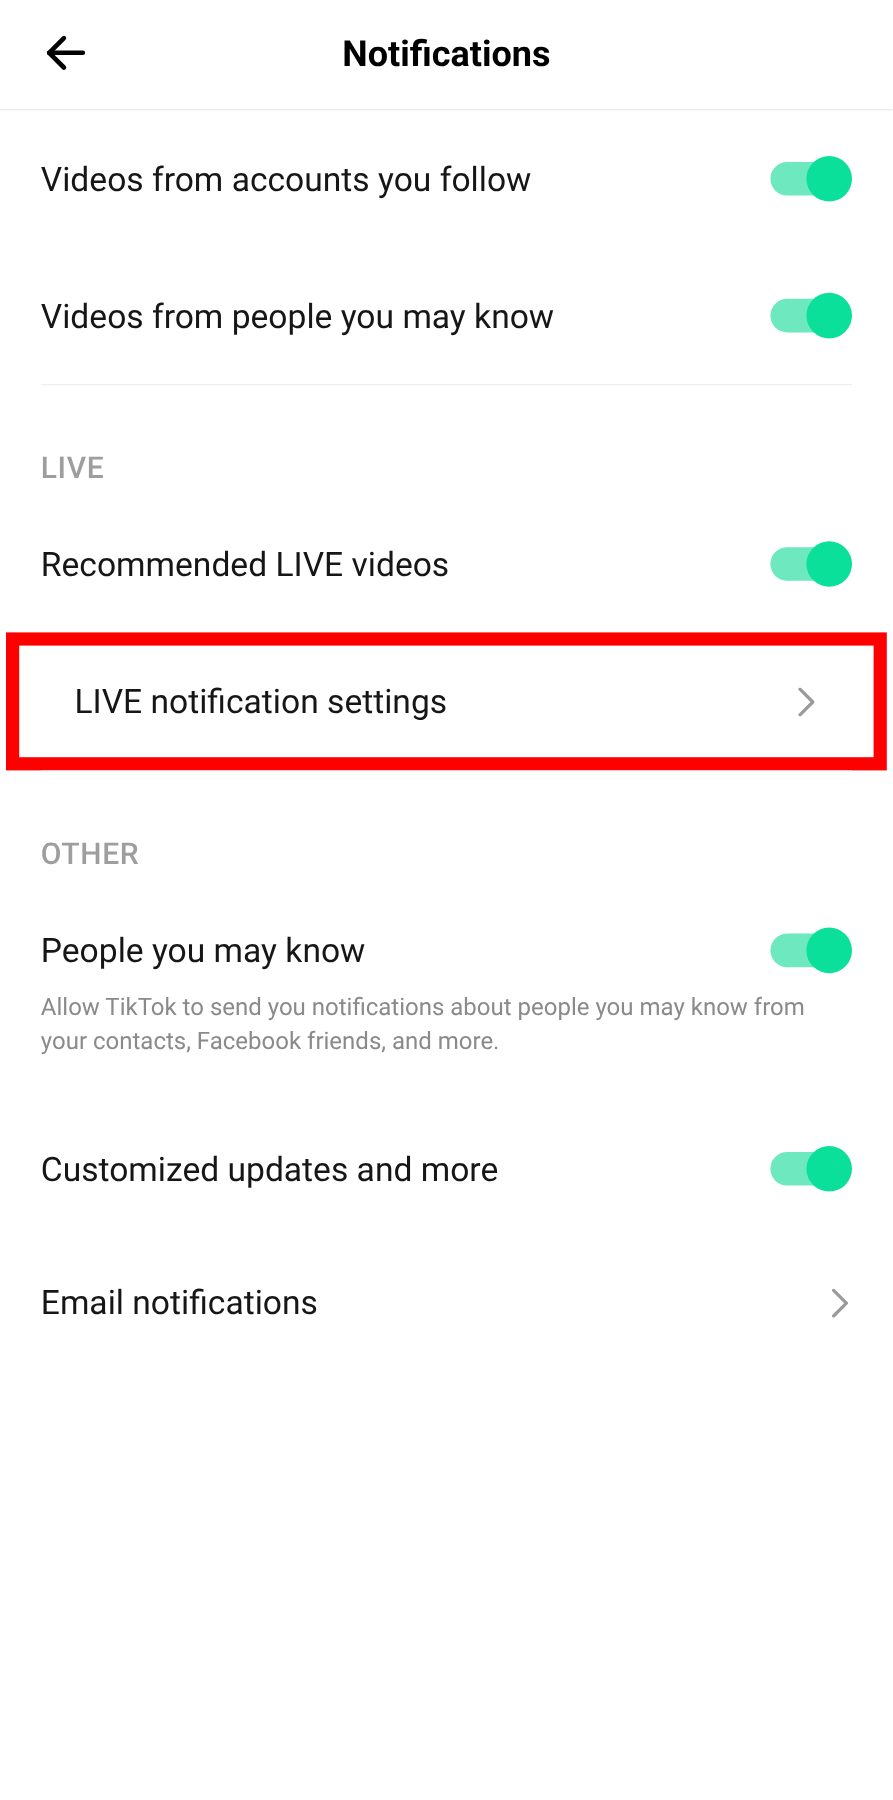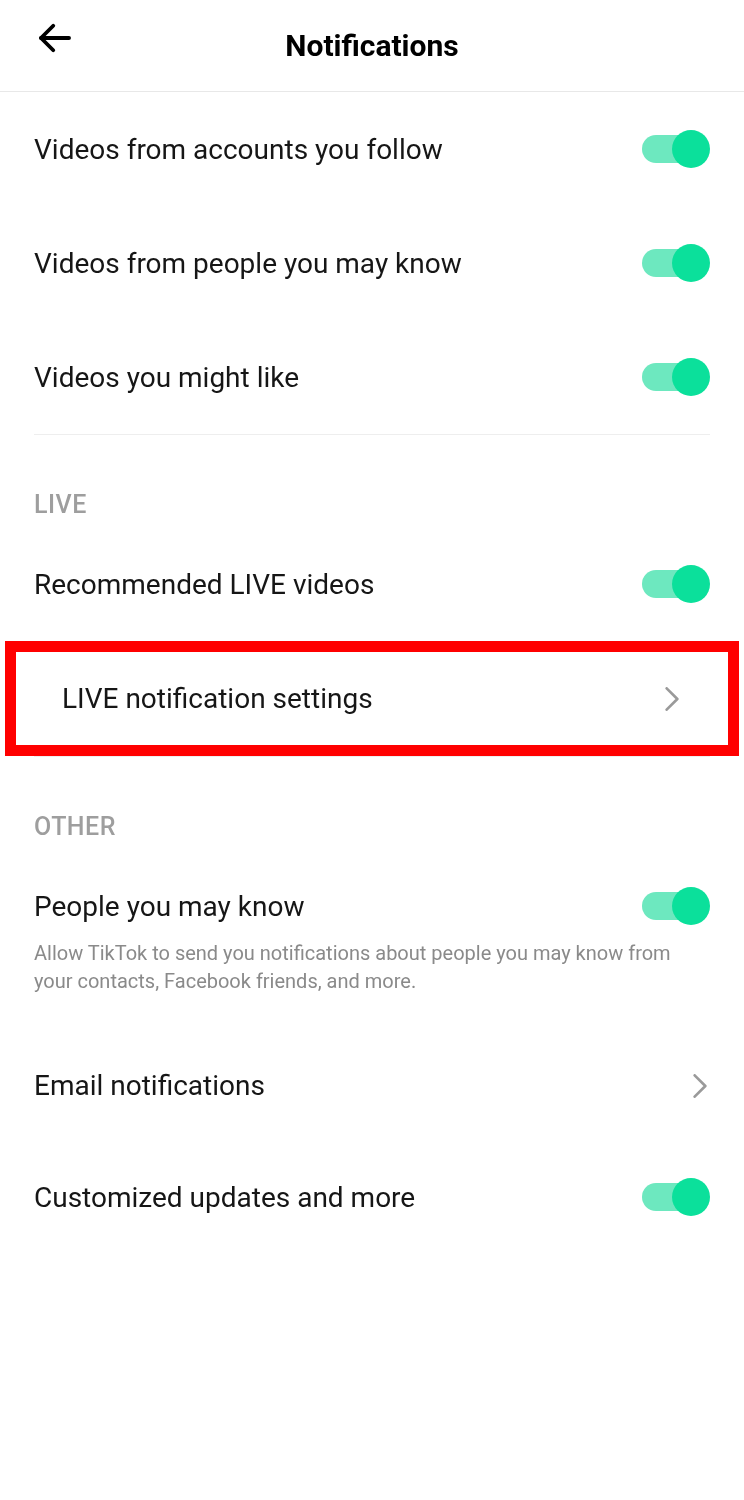--- a/index.html
+++ b/index.html
@@ -8,21 +8,21 @@
       box-sizing: border-box;
       font-family: -apple-system, BlinkMacSystemFont, "Segoe UI", Roboto, Helvetica, Arial, sans-serif;
     }
     body {
       width: 744px;
       background: #fff;
       color: #000;
     }
     .header {
       display: flex;
-      align-items: flex-end;
+      align-items: center;
       padding: 28px 34px;
       border-bottom: 1px solid #e8e8e8;
       position: relative;
     }
     .back-button {
       position: absolute;
       left: 34px;
       cursor: pointer;
     }
     .header-title {
@@ -145,27 +145,20 @@
         <div class="toggle-knob-on"></div>
     </div>
   </div>
   <div class="row">
     <div class="row-label">Videos from people you may know</div>
     <div class="toggle">
       <div class="toggle-track-on"></div>
         <div class="toggle-knob-on"></div>
     </div>
   </div>
-  <div class="row">
-    <div class="row-label">Videos you might like</div>
-    <div class="toggle">
-      <div class="toggle-track-on"></div>
-        <div class="toggle-knob-on"></div>
-    </div>
-  </div>
 </div>
 
 <div class="section-divider"></div>
 
 <div class="section">
   <div class="section-header">LIVE</div>
   <div class="row">
     <div class="row-label">Recommended LIVE videos</div>
     <div class="toggle">
       <div class="toggle-track-on"></div>
@@ -195,28 +188,28 @@
   <div class="row">
     <div class="row-label">People you may know</div>
     <div class="toggle">
       <div class="toggle-track-on"></div>
         <div class="toggle-knob-on"></div>
     </div>
   </div>
   <div class="row-description">Allow TikTok to send you notifications about people you may know from your contacts, Facebook friends, and more.</div>
 
   <div class="row">
+    <div class="row-label">Customized updates and more</div>
+    <div class="toggle">
+      <div class="toggle-track-on"></div>
+        <div class="toggle-knob-on"></div>
+    </div>
+  </div>
+
+  <div class="row">
     <div class="row-label">Email notifications</div>
     <div class="chevron-wrap">
       <svg width="14" height="24" viewBox="0 0 10 18" fill="none" stroke="#9a9a9a" stroke-width="2" stroke-linecap="round" stroke-linejoin="round">
         <polyline points="1 1 9 9 1 17"></polyline>
       </svg>
     </div>
   </div>
-
-  <div class="row">
-    <div class="row-label">Customized updates and more</div>
-    <div class="toggle">
-      <div class="toggle-track-on"></div>
-        <div class="toggle-knob-on"></div>
-    </div>
-  </div>
 </div>
 
 </body></html>

